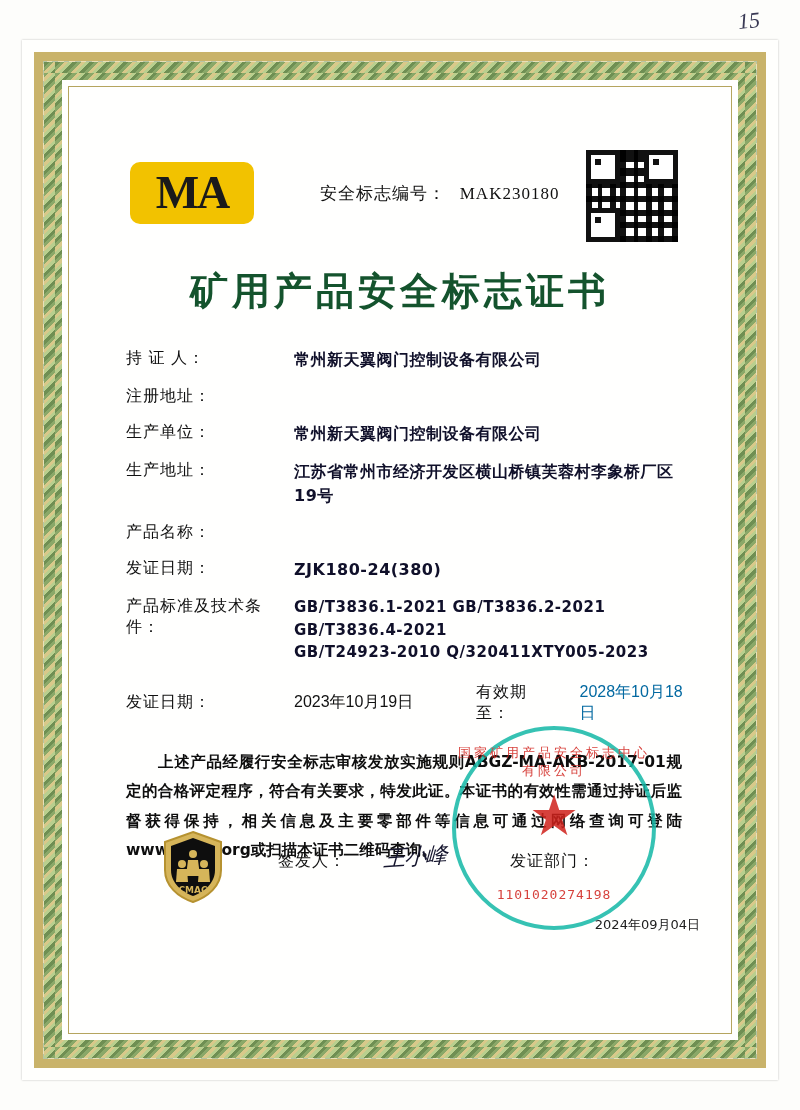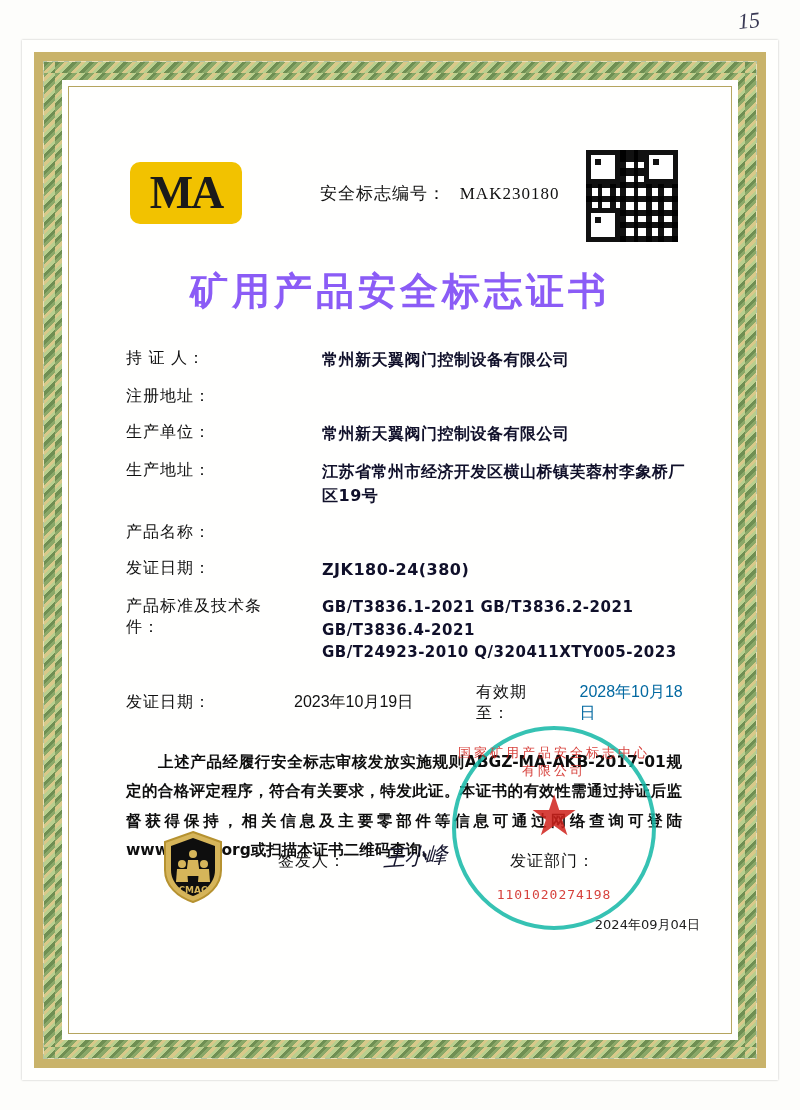--- a/index.html
+++ b/index.html
@@ -81,21 +81,21 @@
   #content {
     position: absolute;
     left: 60px; top: 58px; right: 60px; bottom: 58px;
   }
 
   
   #ma-logo {
     position: absolute;
     left: 48px;
     top: 64px;
-    width: 112px;
+    width: 124px;
     height: 62px;
     background: #f2c200;
     border-radius: 10px;
     display: flex;
     align-items: center;
     justify-content: center;
   }
   #ma-logo .ma-text {
     font-family: "Liberation Serif", serif;
     font-weight: bold;
@@ -150,36 +150,35 @@
   
   #cert-title {
     position: absolute;
     left: 0; right: 0;
     top: 168px;
     text-align: center;
     font-family: "DejaVu Serif", serif;
     font-weight: bold;
     font-size: 38px;
     letter-spacing: 4px;
-    color: #8b5cf6;
+    color: #14532d;
   }
 
   
   #fields {
     position: absolute;
     left: 44px;
     right: 30px;
     top: 250px;
   }
   .field-row {
     display: flex;
     align-items: flex-start;
     margin-bottom: 14px;
     min-height: 22px;
-    gap: 28px;
   }
   .field-label {
     width: 168px;
     flex: 0 0 168px;
     font-size: 16px;
     color: #111;
     letter-spacing: 1px;
   }
   .field-label.wide {
     width: 168px;

